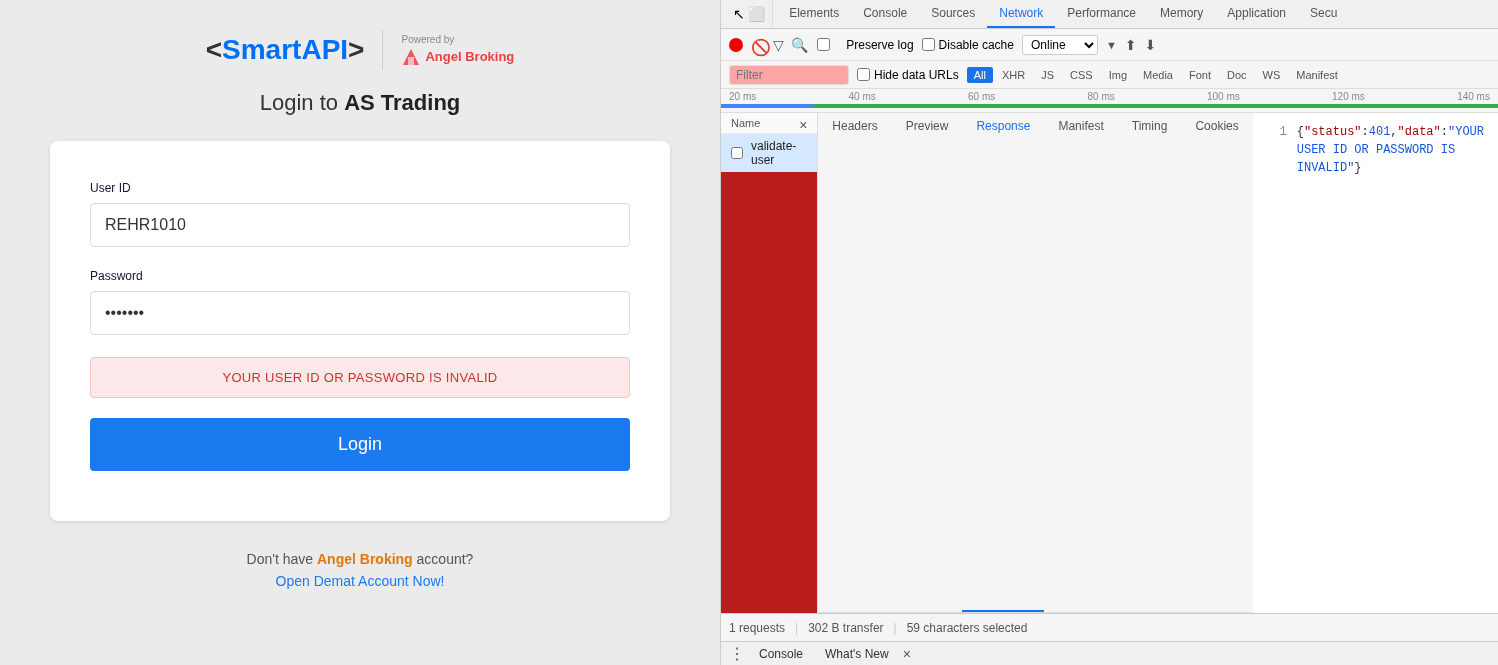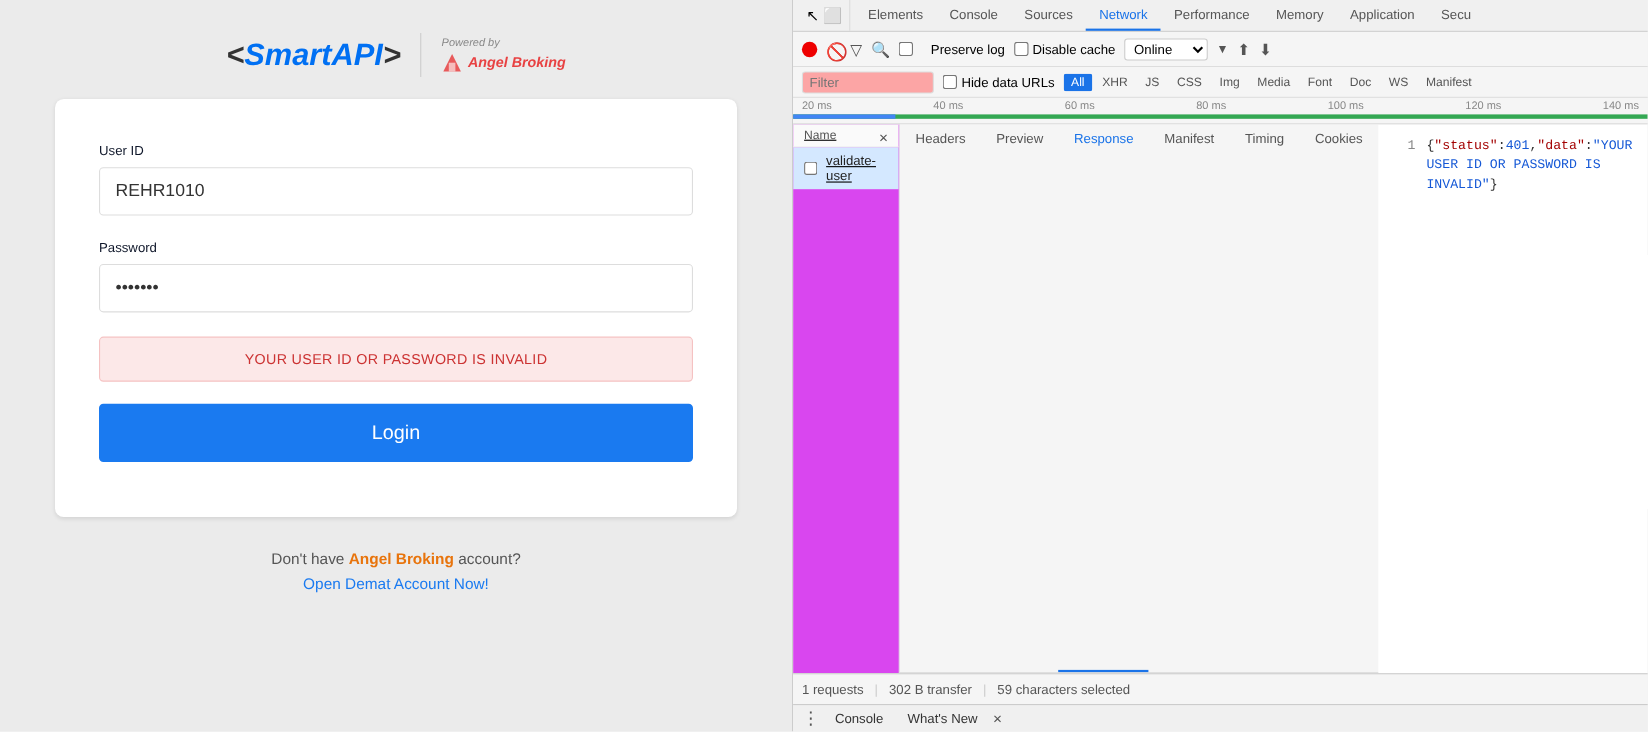--- a/index.html
+++ b/index.html
@@ -21,21 +21,20 @@
       flex-direction: column;
       align-items: center;
       padding: 30px 20px;
     }
 
     .logo-area {
       display: flex;
       align-items: center;
       gap: 10px;
       margin-bottom: 20px;
-      font-style: italic;
     }
 
     .smart-api-logo {
       font-size: 28px;
       font-weight: 700;
       color: #0070f3;
     }
     .smart-api-logo span.smart { color: #0070f3; }
     .smart-api-logo span.api { color: #0070f3; }
     .smart-api-logo span.bracket { color: #333; }
@@ -266,23 +265,22 @@
     
     .network-content {
       display: flex;
       flex: 1;
       overflow: hidden;
     }
 
     .network-list {
       width: 196px;
       border-right: 1px solid #ddd;
-      background: #d946ef;
+      background: #b91c1c;
       overflow-y: auto;
-      text-decoration: underline;
     }
 
     .network-list-header {
       padding: 4px 10px;
       font-size: 11px;
       color: #555;
       border-bottom: 1px solid #eee;
       background: #fafafa;
     }
 
@@ -448,20 +446,23 @@
 
         <svg class="angel-logo-icon" viewBox="0 0 20 20" xmlns="http://www.w3.org/2000/svg">
           <polygon points="10,2 18,18 2,18" fill="#e84142" opacity="0.85"></polygon>
           <rect x="7" y="10" width="6" height="8" fill="#fff" opacity="0.6"></rect>
         </svg>
         <span class="angel-logo-text">Angel Broking</span>
       </div>
     </div>
   </div>
 
+  <div class="page-title">
+    <span>Login to</span>&nbsp;<strong>AS Trading</strong>
+  </div>
 
   <div class="login-card">
     <div class="form-group">
       <label class="form-label">User ID</label>
       <input class="form-input" type="text" value="REHR1010" style="">
     </div>
     <div class="form-group">
       <label class="form-label">Password</label>
       <input class="form-input" type="password" value="1234567" style="">
     </div>

